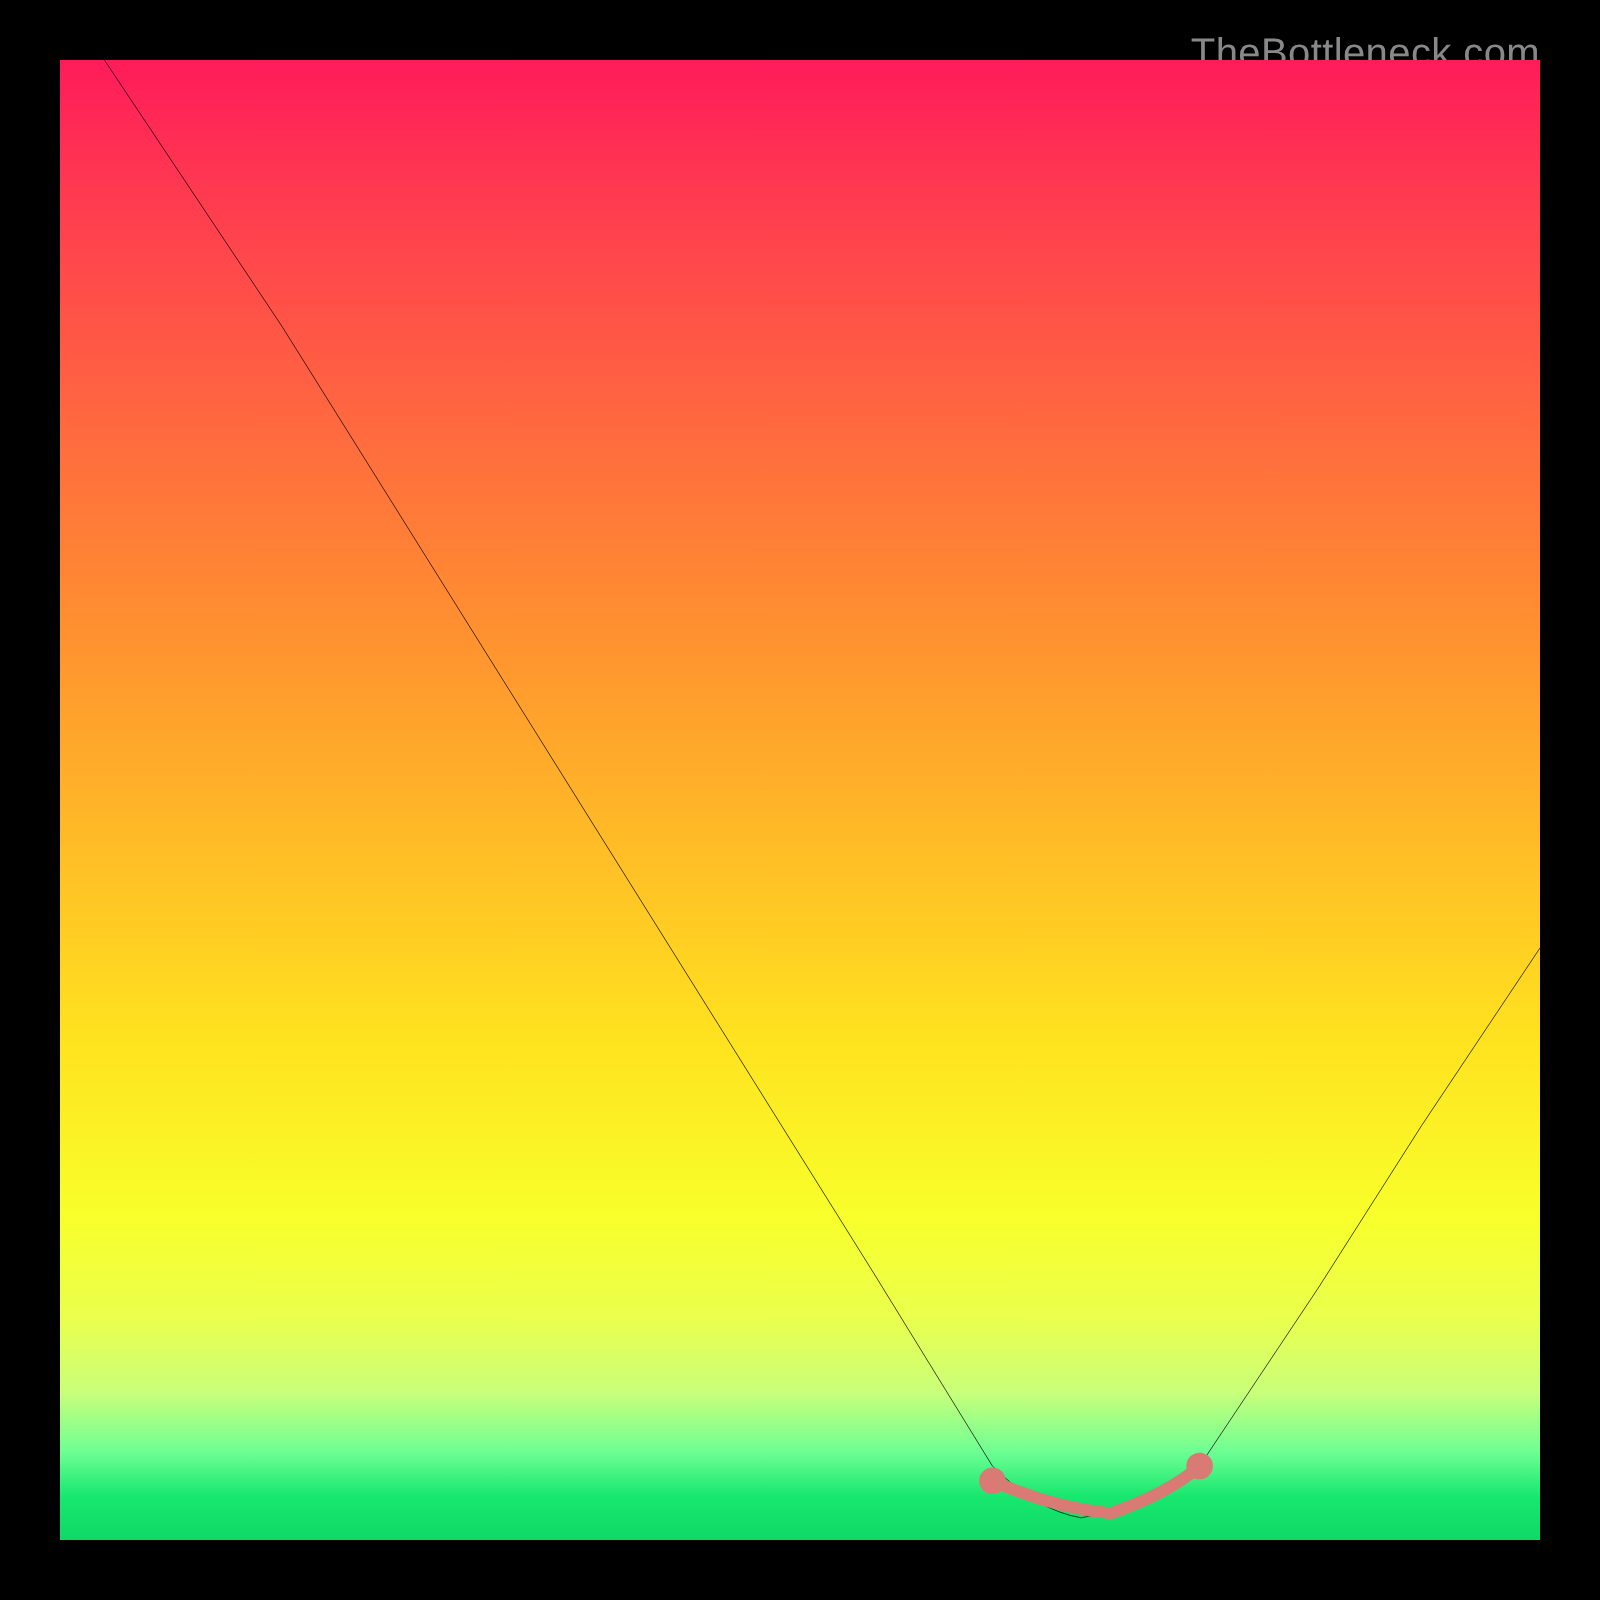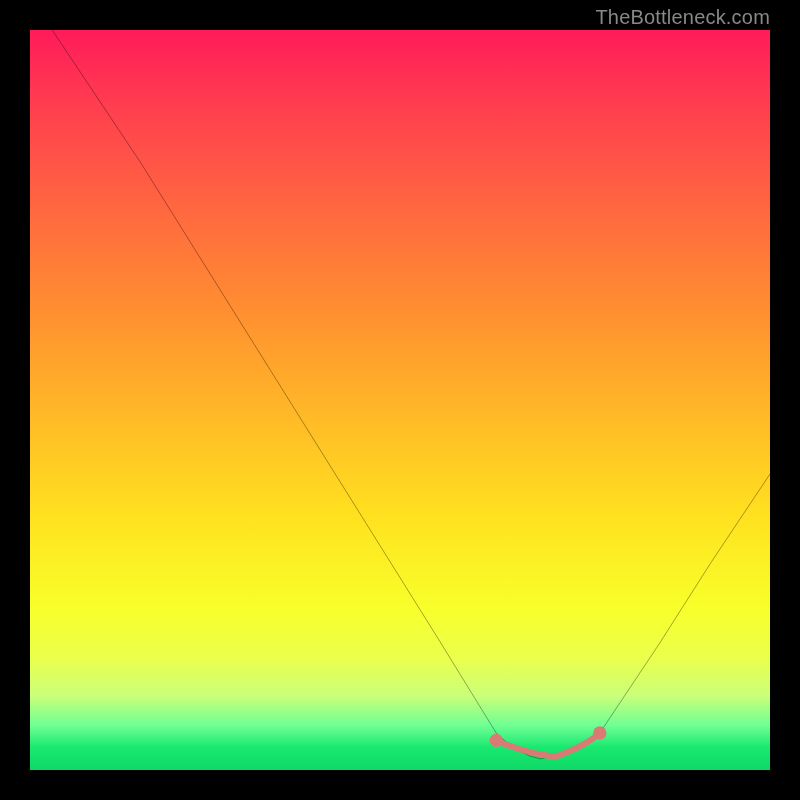--- a/index.html
+++ b/index.html
@@ -43,21 +43,21 @@
       #18e86f 97%,
       #0fd867 100%
     );
   }
   svg.curve {
     position: absolute;
     inset: 0;
   }
   .watermark {
     position: absolute;
-    top: 6px;
+    top: 16px;
     right: 30px;
     color: #888;
     font-size: 20px;
     letter-spacing: 0.2px;
   }
 </style>
 </head>
 <body>
 
 <div class="frame">

